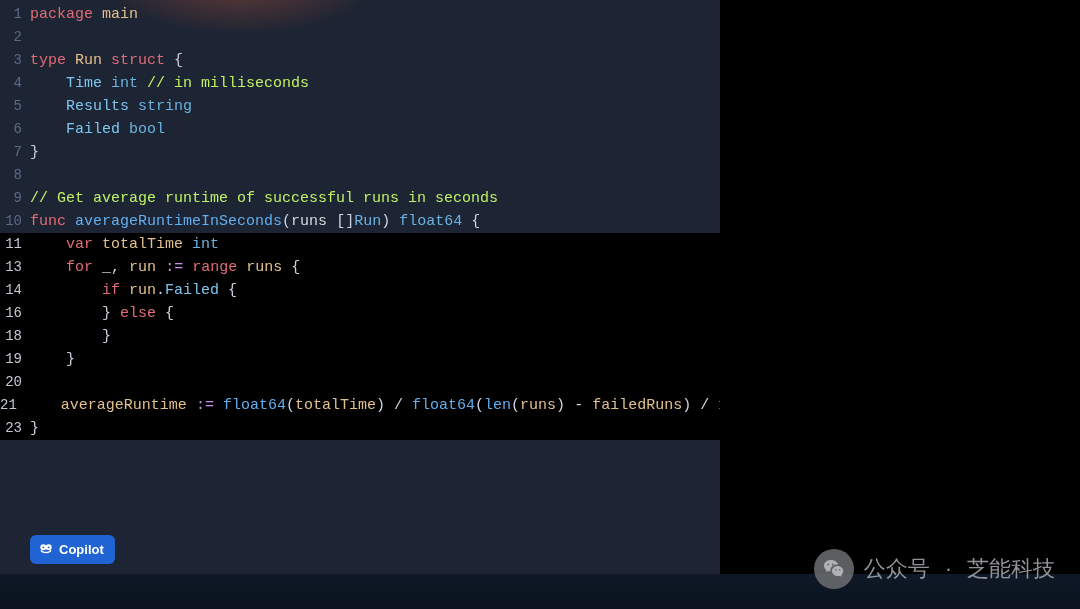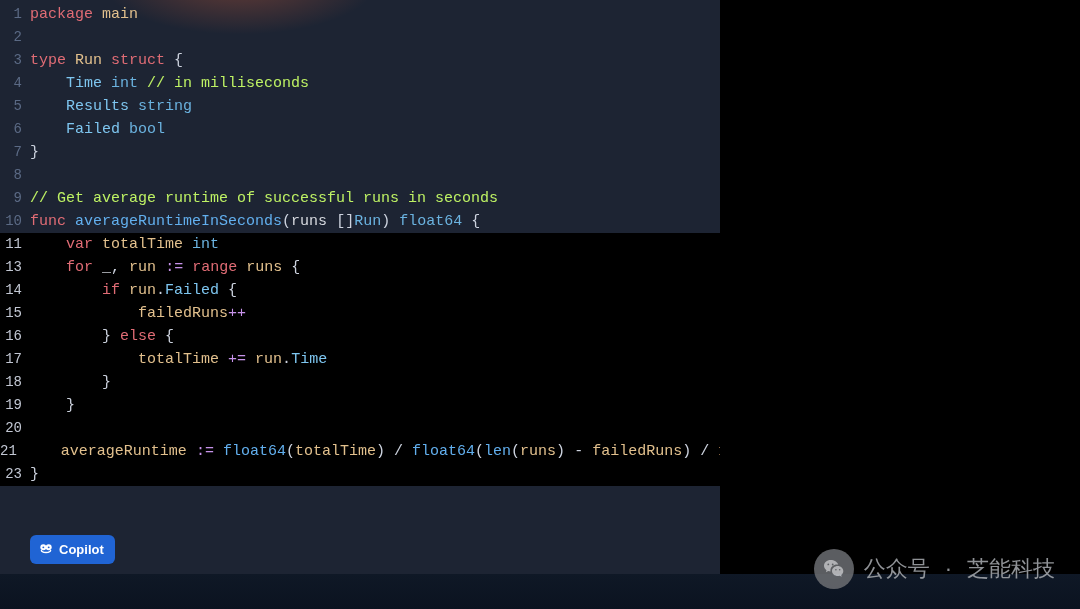--- a/index.html
+++ b/index.html
@@ -136,23 +136,21 @@
       <div class="line"><div class="gutter">4</div><div class="code"><span>    </span><span class="field">Time</span><span> </span><span class="typ">int</span><span> </span><span class="cmt">// in milliseconds</span></div></div>
       <div class="line"><div class="gutter">5</div><div class="code"><span>    </span><span class="field">Results</span><span> </span><span class="typ">string</span></div></div>
       <div class="line"><div class="gutter">6</div><div class="code"><span>    </span><span class="field">Failed</span><span> </span><span class="typ">bool</span></div></div>
       <div class="line"><div class="gutter">7</div><div class="code"><span class="punc">}</span></div></div>
       <div class="line"><div class="gutter">8</div><div class="code"></div></div>
       <div class="line"><div class="gutter">9</div><div class="code"><span class="cmt">// Get average runtime of successful runs in seconds</span></div></div>
       <div class="line"><div class="gutter">10</div><div class="code"><span class="kw">func</span><span> </span><span class="fn">averageRuntimeInSeconds</span><span class="punc">(</span><span class="ident">runs</span><span> </span><span class="punc">[]</span><span class="typ">Run</span><span class="punc">)</span><span> </span><span class="typ">float64</span><span> </span><span class="punc">{</span></div></div>
       <div class="line hl"><div class="gutter">11</div><div class="code"><span>    </span><span class="kw">var</span><span> </span><span class="name">totalTime</span><span> </span><span class="typ">int</span></div></div>
       <div class="line hl"><div class="gutter">13</div><div class="code"><span>    </span><span class="kw">for</span><span> </span><span class="ident">_</span><span class="punc">,</span><span> </span><span class="name">run</span><span> </span><span class="op">:=</span><span> </span><span class="kw">range</span><span> </span><span class="name">runs</span><span> </span><span class="punc">{</span></div></div>
       <div class="line hl"><div class="gutter">14</div><div class="code"><span>        </span><span class="kw">if</span><span> </span><span class="name">run</span><span class="punc">.</span><span class="field">Failed</span><span> </span><span class="punc">{</span></div></div>
-      <div class="line hl"><div class="gutter">15</div><div class="code"><span>            </span><span class="name">failedRuns</span><span class="op">++</span></div></div>
       <div class="line hl"><div class="gutter">16</div><div class="code"><span>        </span><span class="punc">}</span><span> </span><span class="kw">else</span><span> </span><span class="punc">{</span></div></div>
-      <div class="line hl"><div class="gutter">17</div><div class="code"><span>            </span><span class="name">totalTime</span><span> </span><span class="op">+=</span><span> </span><span class="name">run</span><span class="punc">.</span><span class="field">Time</span></div></div>
       <div class="line hl"><div class="gutter">18</div><div class="code"><span>        </span><span class="punc">}</span></div></div>
       <div class="line hl"><div class="gutter">19</div><div class="code"><span>    </span><span class="punc">}</span></div></div>
       <div class="line hl"><div class="gutter">20</div><div class="code"></div></div>
       <div class="line hl"><div class="gutter">21</div><div class="code"><span>    </span><span class="name">averageRuntime</span><span> </span><span class="op">:=</span><span> </span><span class="fn">float64</span><span class="punc">(</span><span class="name">totalTime</span><span class="punc">)</span><span> </span><span class="punc">/</span><span> </span><span class="fn">float64</span><span class="punc">(</span><span class="fn">len</span><span class="punc">(</span><span class="name">runs</span><span class="punc">)</span><span> </span><span class="punc">-</span><span> </span><span class="name">failedRuns</span><span class="punc">)</span><span> </span><span class="punc">/</span><span> </span><span class="num">1000</span></div></div>
       <div class="line hl"><div class="gutter">23</div><div class="code"><span class="punc">}</span></div></div>
     </div>
 
   <div class="copilot-badge">
     <span>
       <svg viewBox="0 0 24 24" fill="none" stroke="#fff" stroke-width="1.6">

